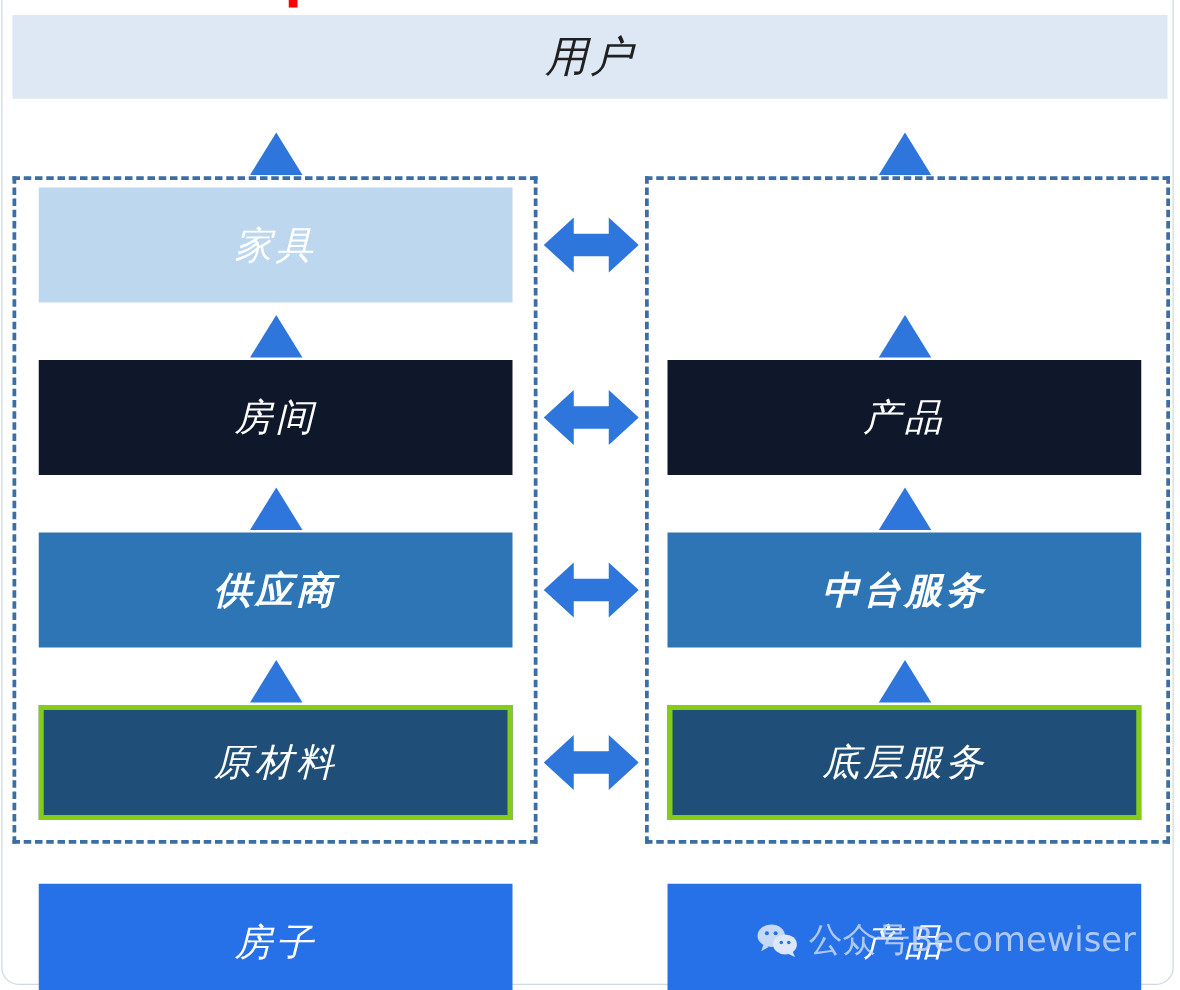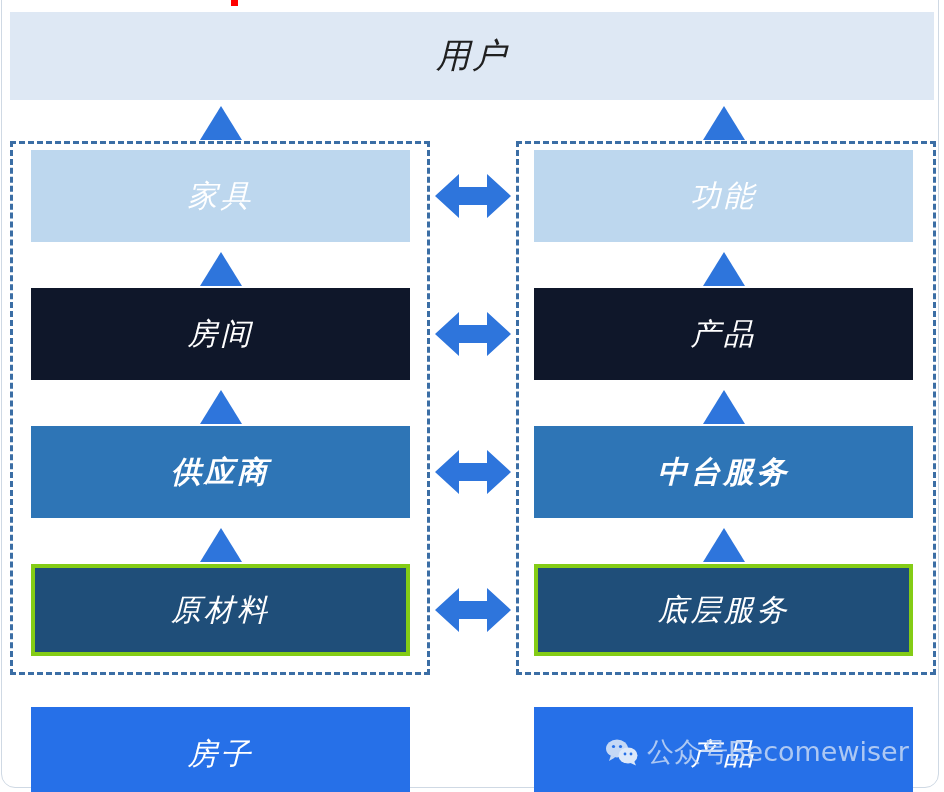--- a/index.html
+++ b/index.html
@@ -31,21 +31,21 @@
     box-sizing: border-box;
     pointer-events: none;
   }
 
   
   .top-banner {
     position: absolute;
     left: 10px;
     top: 12px;
     width: 924px;
-    height: 88px;
+    height: 67px;
     background: #DEE8F4;
     display: flex;
     align-items: center;
     justify-content: center;
   }
   .top-banner .label {
     font-size: 34px;
     font-style: italic;
     color: #202020;
     letter-spacing: 2px;
@@ -195,23 +195,20 @@
   <div class="box col-left tier-2 fill-2">
     <span class="label">房间</span>
   </div>
   <div class="box col-left tier-3 fill-3">
     <span class="label">供应商</span>
   </div>
   <div class="box col-left tier-4 fill-4">
     <span class="label">原材料</span>
   </div>
 
-  <div class="box col-right tier-1 fill-1">
-    <span class="label">功能</span>
-  </div>
   <div class="box col-right tier-2 fill-2">
     <span class="label">产品</span>
   </div>
   <div class="box col-right tier-3 fill-3">
     <span class="label">中台服务</span>
   </div>
   <div class="box col-right tier-4 fill-4">
     <span class="label">底层服务</span>
   </div>
 

